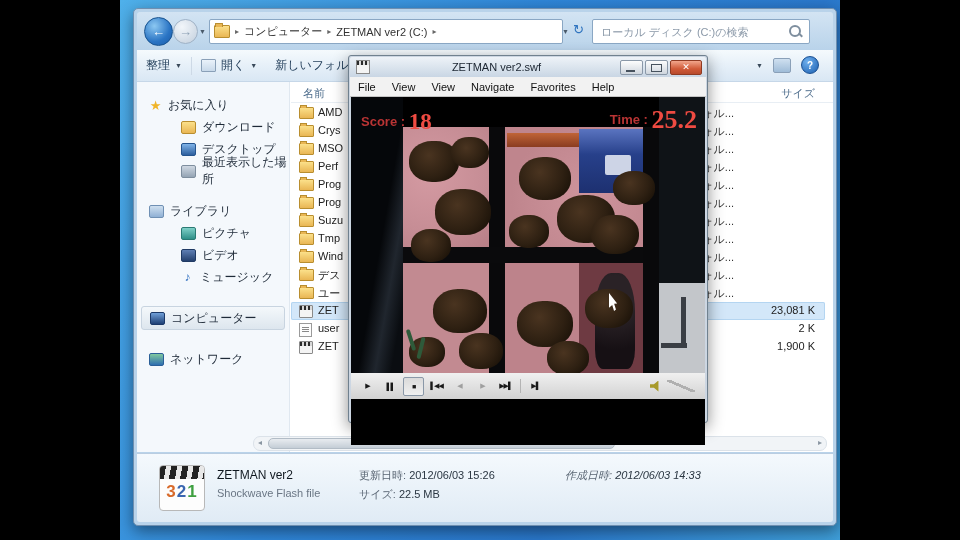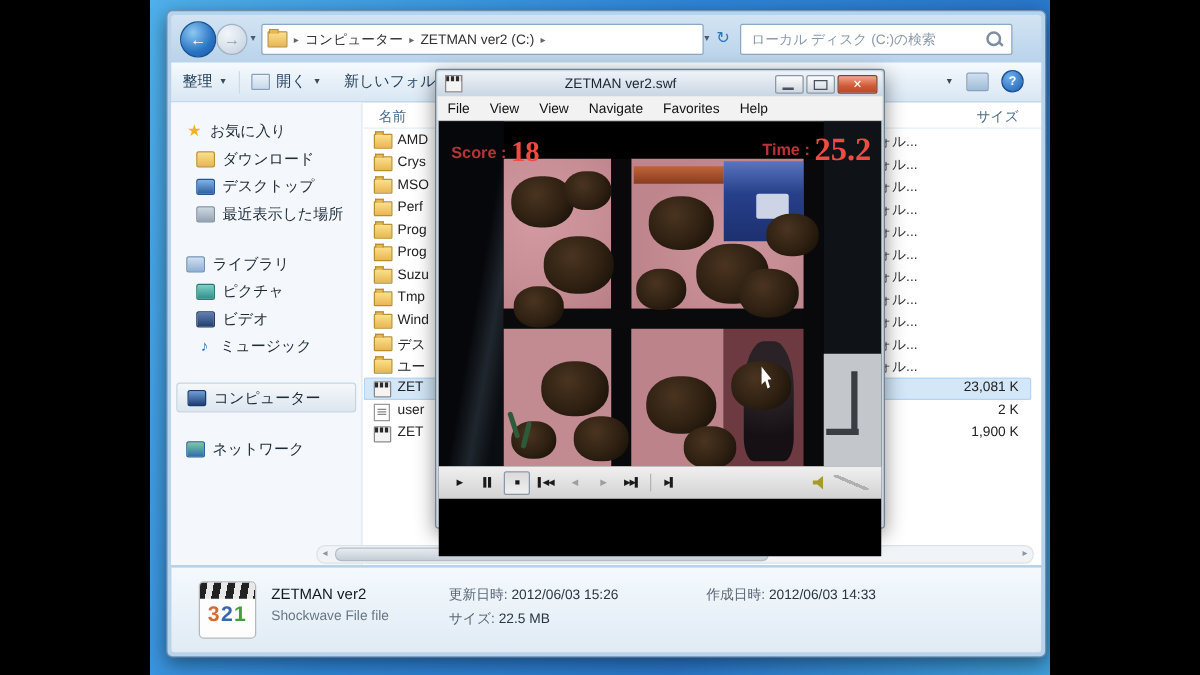--- a/index.html
+++ b/index.html
@@ -53,21 +53,21 @@
   .help-ic{width:16px;height:16px;border-radius:50%;color:#fff;font-size:10px;font-weight:bold;
            display:flex;align-items:center;justify-content:center;
            background:radial-gradient(circle at 35% 30%,#6fb0ee,#1c5fb0);border:1px solid #174e92;}
 
   #ex-main{position:absolute;left:3px;right:3px;top:73px;bottom:73px;background:#fff;}
   #sidebar{position:absolute;left:0;top:0;bottom:0;width:153px;background:#f4f8fc;
            border-right:1px solid #e0e8f0;padding-top:12px;box-sizing:border-box;}
   .sb-sec{margin-bottom:18px;}
   .sb-head,.sb-item{display:flex;align-items:center;gap:6px;height:22px;font-size:12px;color:#1e2a38;}
   .sb-head{padding-left:12px;}
-  .sb-item{padding-left:20px;}
+  .sb-item{padding-left:44px;}
   .sb-head.sb-selected{margin:0 4px;padding-left:8px;border:1px solid #c8d4e0;border-radius:3px;
            background:linear-gradient(#f4f8fb,#dde6ee);}
   .sbi{width:13px;height:11px;border-radius:2px;flex:0 0 auto;display:flex;align-items:center;justify-content:center;font-size:10px;}
   .sbi-star{color:#f0b429;font-size:13px;background:none;}
   .sbi-folder{background:linear-gradient(#fbe08a,#e9b654);border:1px solid #b98e2f;}
   .sbi-desktop{background:linear-gradient(#7fb3e8,#2d5f9e);border:1px solid #24548e;}
   .sbi-recent{background:linear-gradient(#cfd8e2,#94a4b4);border:1px solid #7e8e9e;}
   .sbi-lib{background:linear-gradient(#cfe0f0,#8fb0d4);border:1px solid #6f90b4;}
   .sbi-doc{background:#fdfdfd;border:1px solid #9aa8b6;}
   .sbi-pic{background:linear-gradient(#7fd0c8,#2f8f88);border:1px solid #2a7a74;}
@@ -386,28 +386,28 @@
       </div>
 
       <div id="ex-details">
         <div id="d-icon">
           <div class="clap"></div>
           <div class="digits">
             <span class="d3">3</span><span class="d2">2</span><span class="d1">1</span>
           </div>
         </div>
         <div class="d-name">ZETMAN ver2</div>
-        <div class="d-type">Shockwave File file</div>
+        <div class="d-type">Shockwave Flash file</div>
         <div class="d-field" style="left:222px;top:14px;">
           <span>更新日時:</span> <b>2012/06/03 15:26</b>
         </div>
         <div class="d-field" style="left:222px;top:33px;">
           <span>サイズ:</span> <b>22.5 MB</b>
         </div>
-        <div class="d-field" style="left:428px;top:14px;">
+        <div class="d-field" style="left:428px;top:14px;font-style:italic;">
           <span>作成日時:</span> <b>2012/06/03 14:33</b>
         </div>
       </div>
     </div>
 
     <div id="player" class="win">
       <div id="p-title">
         <span class="t-ic"></span>
         <span class="t-text">ZETMAN ver2.swf</span>
         <span class="pbtn min"></span>

